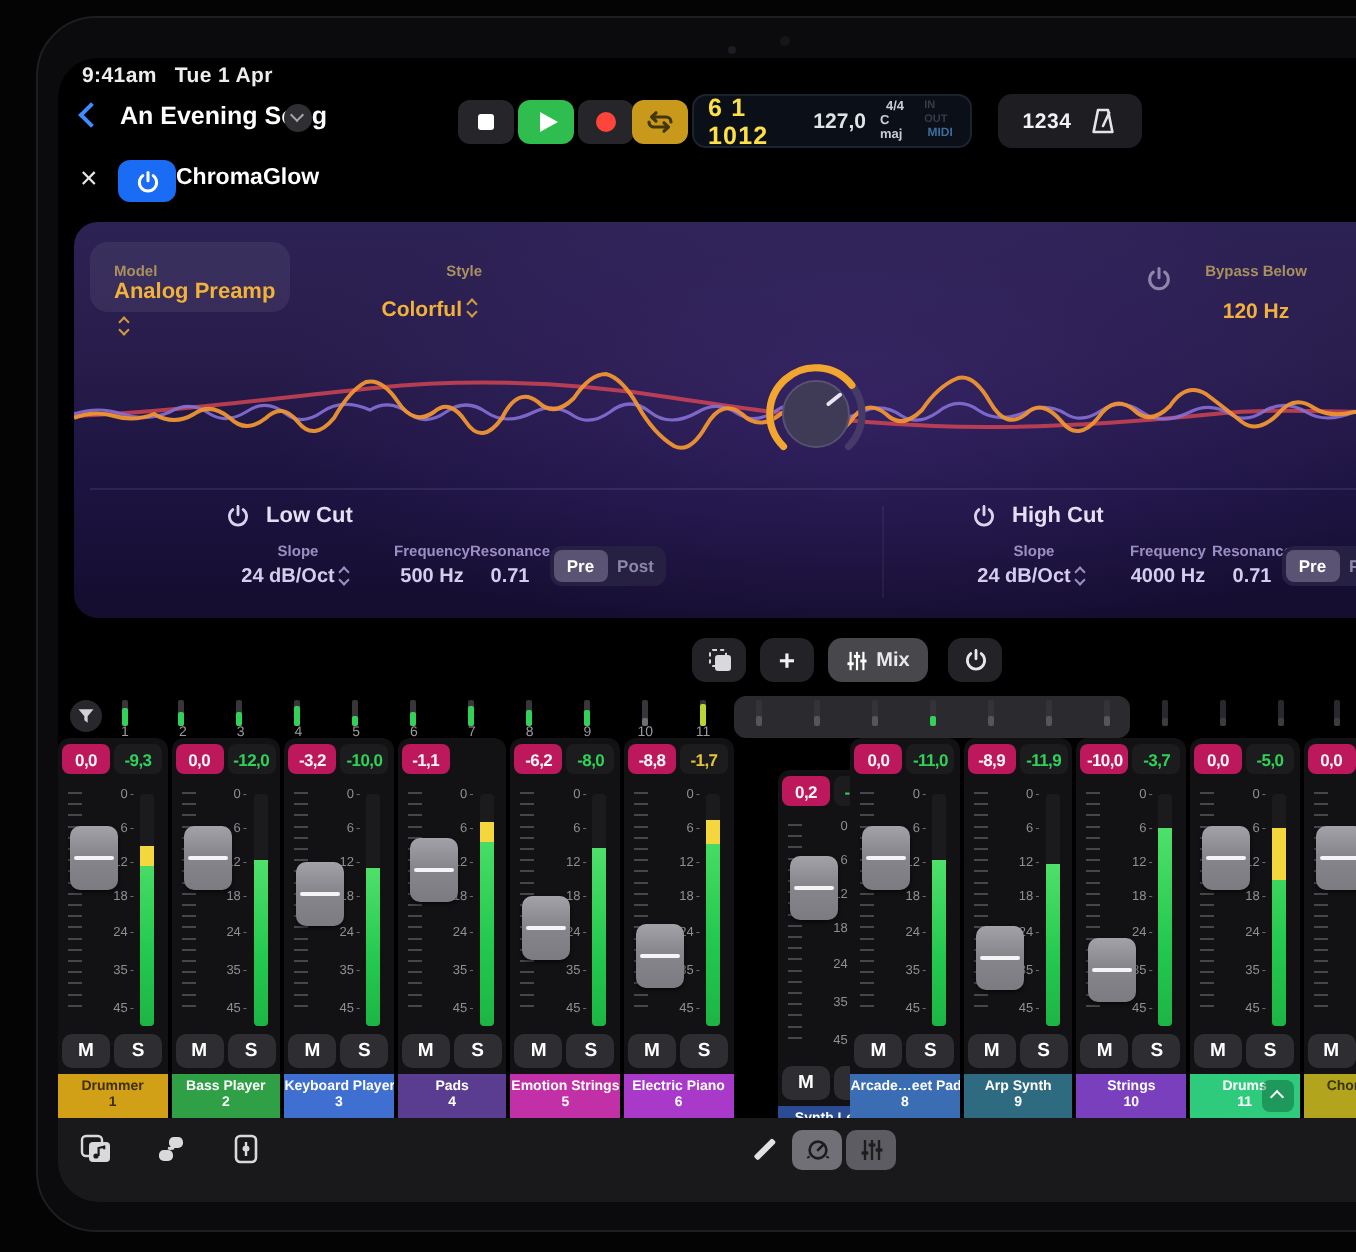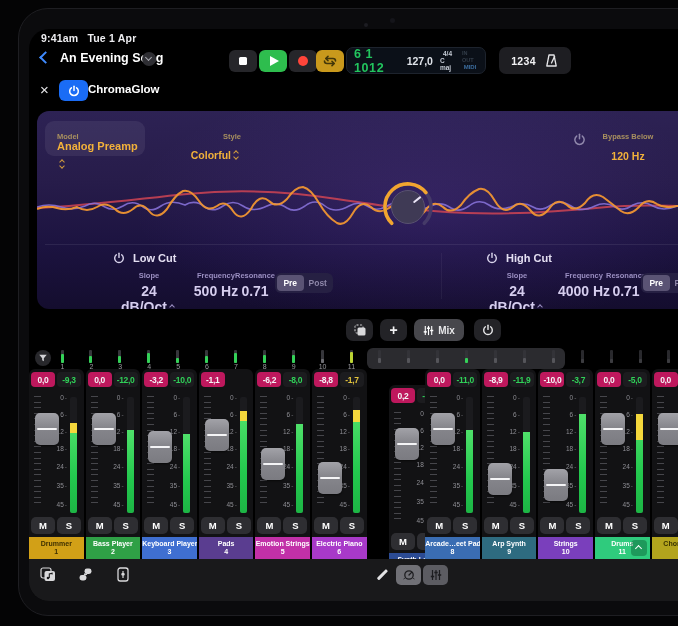--- a/index.html
+++ b/index.html
@@ -23,21 +23,21 @@
   .ddcircle{position:absolute;left:113px;top:23px;width:14px;height:14px;border-radius:50%;background:#2e2e33;}
   .chev{width:5px;height:5px;border-right:1.5px solid #a6a6ac;border-bottom:1.5px solid #a6a6ac;
     transform:rotate(45deg);position:absolute;left:4px;top:3px;}
   .tbtn{position:absolute;top:21px;width:28px;height:22px;border-radius:6px;background:#26262a;
     display:flex;align-items:center;justify-content:center;}
   .stopsq{width:8px;height:8px;background:#fff;border-radius:1.5px;}
   .playtri{width:0;height:0;border-left:9px solid #fff;border-top:5.5px solid transparent;border-bottom:5.5px solid transparent;margin-left:2px;}
   .reccirc{width:10px;height:10px;border-radius:50%;background:#ff453a;}
   .lcd{position:absolute;left:317px;top:18px;width:140px;height:27px;border-radius:7px;background:#0b1018;
     border:1px solid #1d232d;display:flex;align-items:center;padding:0 7px;gap:7px;}
-  .lcdpos{color:#22c55e;font-size:12.5px;font-weight:700;letter-spacing:.6px;}
+  .lcdpos{color:#fde047;font-size:12.5px;font-weight:700;letter-spacing:.6px;}
   .lcdtempo{color:#dfe3e9;font-size:10.5px;font-weight:600;}
   .lcdcol{display:flex;flex-direction:column;align-items:center;line-height:7px;}
   .lcdsig{color:#c6ccd6;font-size:6.5px;font-weight:700;}
   .lcdio{color:#333d49;font-size:5.5px;font-weight:700;}
   .lcdmidi{color:#3c6d9e;font-size:6px;font-weight:700;}
   .cipill{position:absolute;left:470px;top:18px;width:72px;height:27px;border-radius:7px;background:#1e1e22;
     display:flex;align-items:center;justify-content:center;gap:8px;}
   .cinum{color:#f2f2f4;font-size:10.5px;font-weight:700;letter-spacing:.3px;}
 
   
@@ -61,21 +61,21 @@
   .drivecol{position:absolute;left:331px;top:46px;width:80px;text-align:center;}
   .drivelbl{color:#d6d1e8;font-size:9.5px;font-weight:600;}
   .driveval{color:#f2a52f;font-size:12px;font-weight:700;margin-top:2px;}
   .bypcol{position:absolute;left:556px;top:14px;width:70px;text-align:center;}
   .lvlcol{position:absolute;left:622px;top:14px;width:70px;text-align:center;}
   .divh{position:absolute;left:8px;top:133px;width:634px;height:1px;background:rgba(255,255,255,0.08);}
   .divv{position:absolute;left:404px;top:142px;width:1px;height:46px;background:rgba(255,255,255,0.05);}
   .fsec-title{color:#e4dff2;font-size:11px;font-weight:700;}
   .fparam{position:absolute;top:160px;width:64px;text-align:center;}
   .fparam .plabel{color:#9b8fc2;}
-  .fparam .pv{color:#d5cdee;font-size:14px;font-weight:600;margin-top:3px;}
+  .fparam .pv{color:#d5cdee;font-size:10px;font-weight:600;margin-top:3px;}
   .prepost{position:absolute;top:162px;width:58px;height:20px;border-radius:6px;background:#262043;
     display:flex;align-items:center;padding:2px;gap:1px;}
   .ppseg{flex:1;height:16px;border-radius:4px;font-size:8.5px;font-weight:700;display:flex;align-items:center;justify-content:center;}
   .ppon{background:#5a5374;color:#fff;}
   .ppoff{color:#8d86a8;}
 
   
   .mtbtn{position:absolute;top:290px;height:22px;border-radius:7px;background:#232327;
     display:flex;align-items:center;justify-content:center;color:#e8e8ea;gap:4px;}
   .mixon{background:#47474c;}

